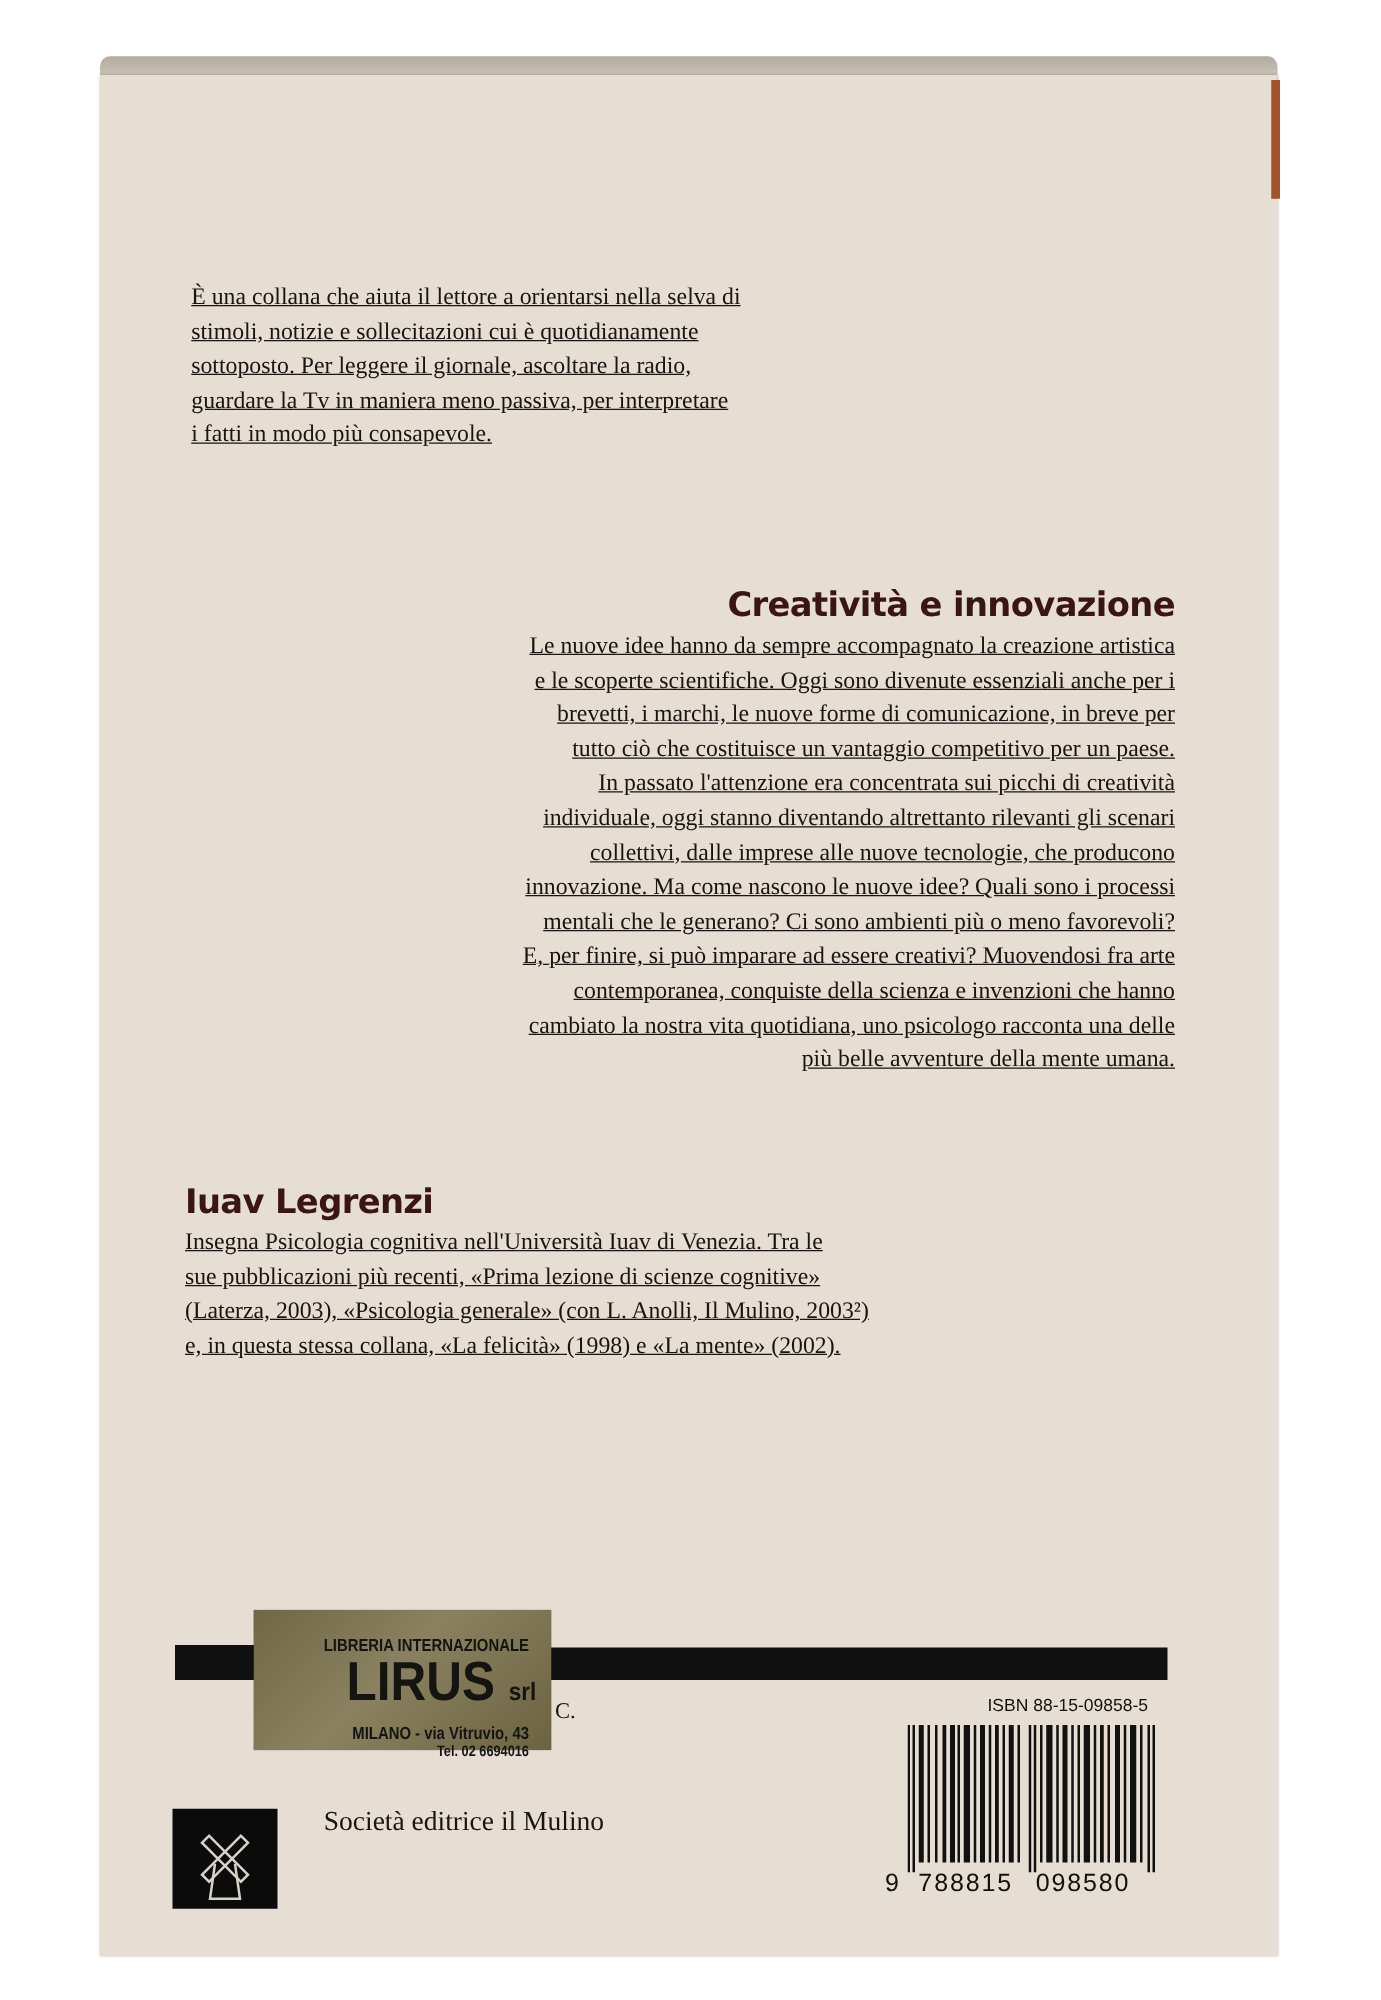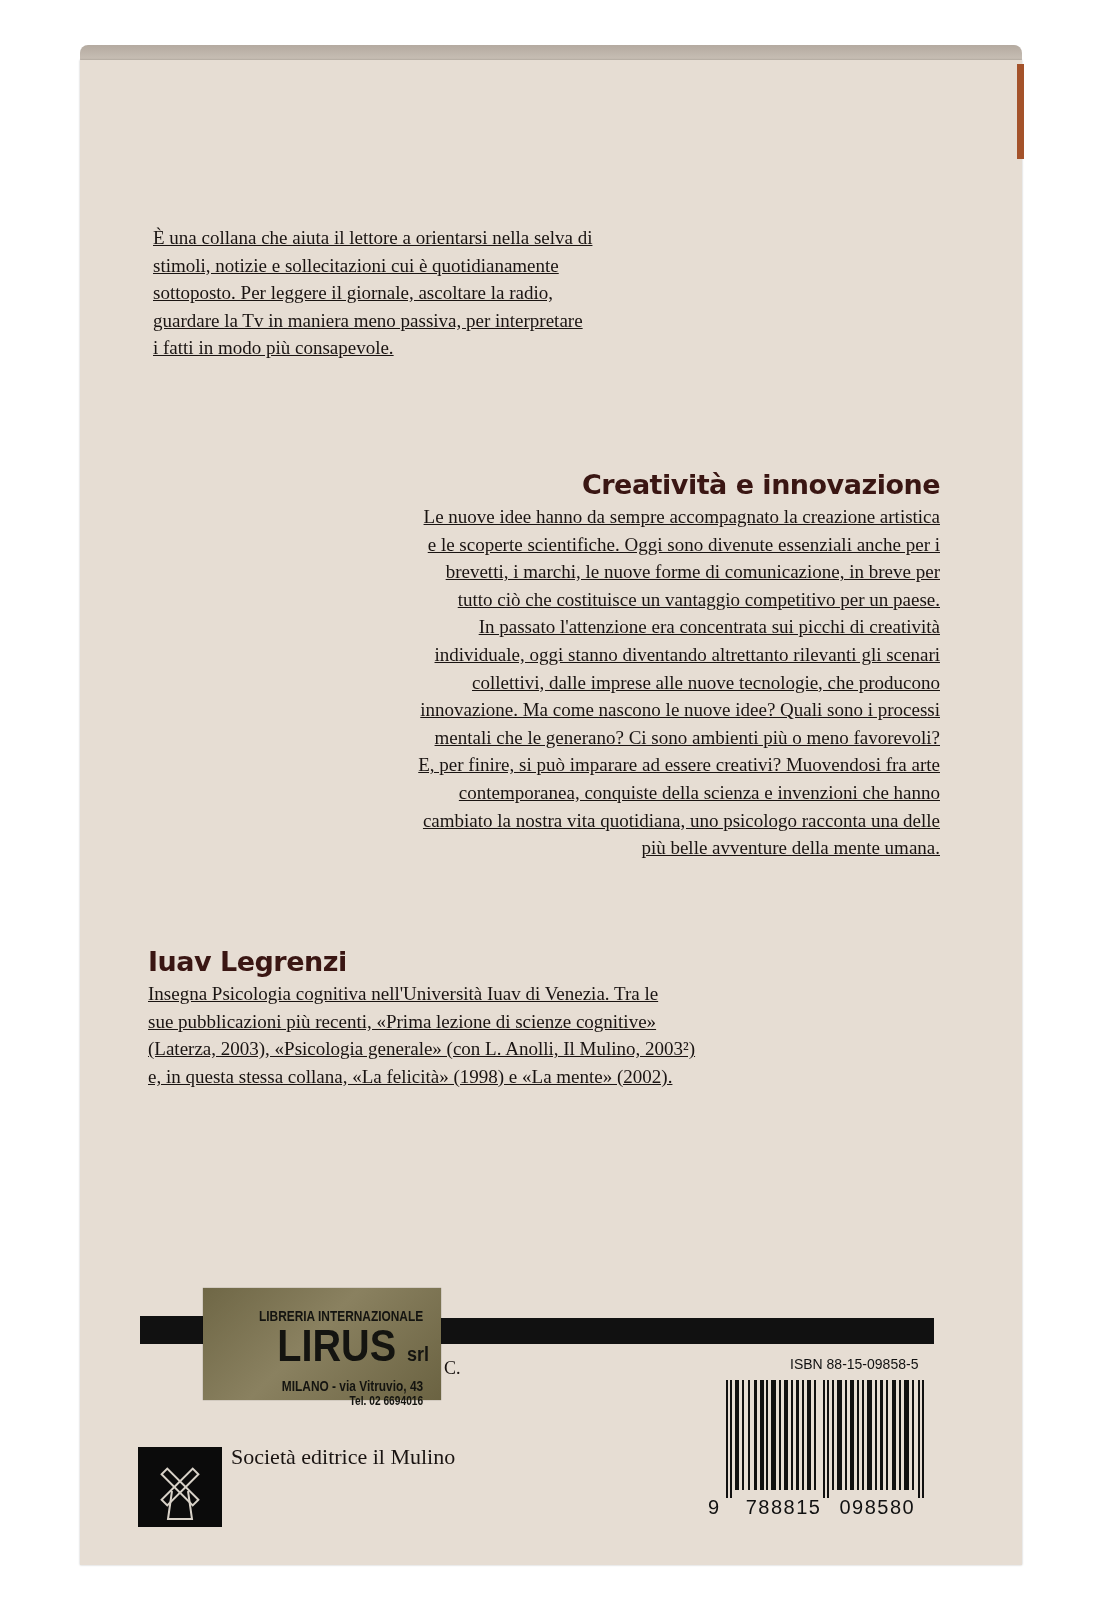--- a/index.html
+++ b/index.html
@@ -60,21 +60,21 @@
     position:absolute; left:726px; top:1380px; width:205px; height:118px;
   }
   .barcode-digits {
     position:absolute; left:708px; top:1496px; font-family:"Liberation Sans", sans-serif; font-size:20px;
     color:#111; letter-spacing:1.5px;
   }
   .logo {
     position:absolute; left:138px; top:1447px; width:84px; height:80px; background:#0b0b0b;
   }
   .publisher {
-    position:absolute; left:231px; top:1444px; font-family:"Liberation Serif", serif;
+    position:absolute; left:259px; top:1444px; font-family:"Liberation Serif", serif;
     font-size:22px; color:#1a1412;
   }
 </style>
 </head>
 <body>
 
 <div class="book-top"></div>
 <div class="book"></div>
 <div class="spine-edge"></div>
 
@@ -156,21 +156,21 @@
     <rect x="166" y="0" width="4" height="110"></rect>
       <rect x="173" y="0" width="2" height="110"></rect>
     <rect x="178" y="0" width="5" height="110"></rect>
       <rect x="186" y="0" width="2" height="110"></rect>
     <rect x="192" y="0" width="2" height="118"></rect>
       <rect x="196" y="0" width="2" height="118"></rect>
   </g>
 </svg>
 <div class="barcode-digits">
   <span>9</span>
-  <span style="margin-left:18px">788815</span>
+  <span style="margin-left:7px">788815</span>
   <span style="margin-left:11px">098580</span>
 </div>
 
 <div class="logo">
   <svg width="84" height="80" viewBox="0 0 84 80">
     <g stroke="#d8d2c8" stroke-width="2" fill="none">
       <rect x="-4" y="-22" width="8" height="44" transform="translate(42,40) rotate(-45)"></rect>
       <rect x="-4" y="-22" width="8" height="44" transform="translate(42,40) rotate(45)"></rect>
       <path d="M34 44 L30 72 L54 72 L50 44"></path>
     </g>

